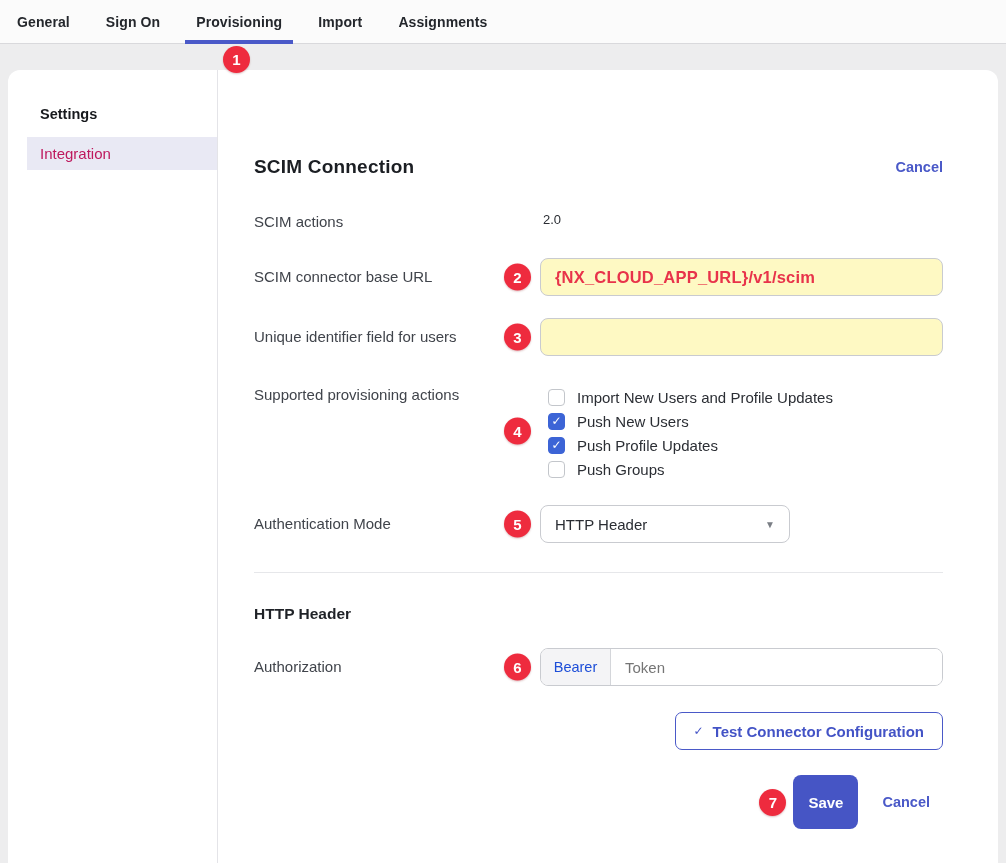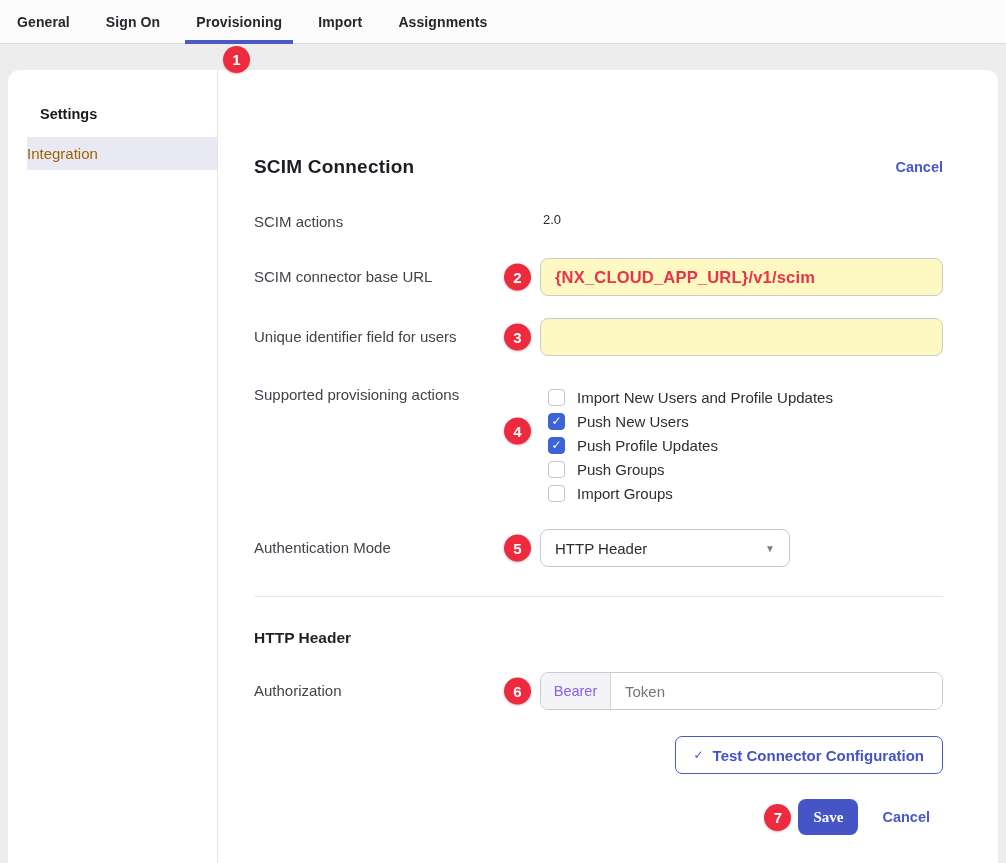--- a/index.html
+++ b/index.html
@@ -93,22 +93,23 @@
     font-size:14.5px;
     font-weight:700;
     color:#17191d;
   }
   .sidebar-item {
     margin-top:15px;
     height:33px;
     display:flex;
     align-items:center;
     margin-left:19px;
-    font-size:15px;
-    color:#a16207;
+    padding-left:13px;
+    font-size:15px;
+    color:#be185d;
     cursor:pointer;
   }
   .sidebar-item.selected { background:#e9e9f4; }
 
   
   .content {
     flex:1;
     padding:86px 55px 48px 36px;
   }
   .panel-head {
@@ -238,21 +239,21 @@
   }
   .input-prefix {
     width:70px;
     flex-shrink:0;
     background:#f4f4f6;
     border-right:1px solid #d4d6da;
     display:flex;
     align-items:center;
     justify-content:center;
     font-size:14.5px;
-    color:#8b5cf6;
+    color:#1d4ed8;
     text-align:right;
   }
   .input-group input {
     flex:1;
     border:none;
     outline:none;
     padding:0 14px;
     font-size:15px;
     color:#2a2d33;
     font-family:"Liberation Sans","DejaVu Sans",sans-serif;
@@ -281,30 +282,30 @@
   .test-btn .btn-check { font-size:12px; font-weight:700; }
 
   .footer-row {
     display:flex;
     justify-content:flex-end;
     align-items:center;
     margin-top:25px;
   }
   .footer-row .badge { margin-right:7px; }
   .save-btn {
-    height:36px;
+    height:54px;
     background:#4655c5;
     border:none;
     border-radius:8px;
     color:#fff;
     font-size:15px;
     font-weight:700;
     padding:0 15px;
     cursor:pointer;
-    font-family:Liberation Serif, serif;
+    font-family:Liberation Sans, sans-serif;
   }
   .footer-cancel { margin-left:24px; margin-right:13px; }
 </style>
 </head>
 <body>
 
 <header class="tabbar">
   <div class="tab">General</div>
   <div class="tab">Sign On</div>
   <div class="tab active">Provisioning</div>
@@ -366,24 +367,20 @@
         <div class="check-row">
           <span class="checkbox checked">
               <span class="tick">✓</span>
             </span>
           <span class="check-label">Push Profile Updates</span>
         </div>
         <div class="check-row">
           <span class="checkbox"></span>
           <span class="check-label">Push Groups</span>
         </div>
-        <div class="check-row">
-          <span class="checkbox"></span>
-          <span class="check-label">Import Groups</span>
-        </div>
       </div>
     </div>
 
     <div class="form-row" style="margin-bottom:0;">
       <div class="form-label">Authentication Mode</div>
       <div class="control">
         <div class="badge ctl">5</div>
         <div class="select">
           <span>HTTP Header</span>
           <span class="arrow">▼</span>

